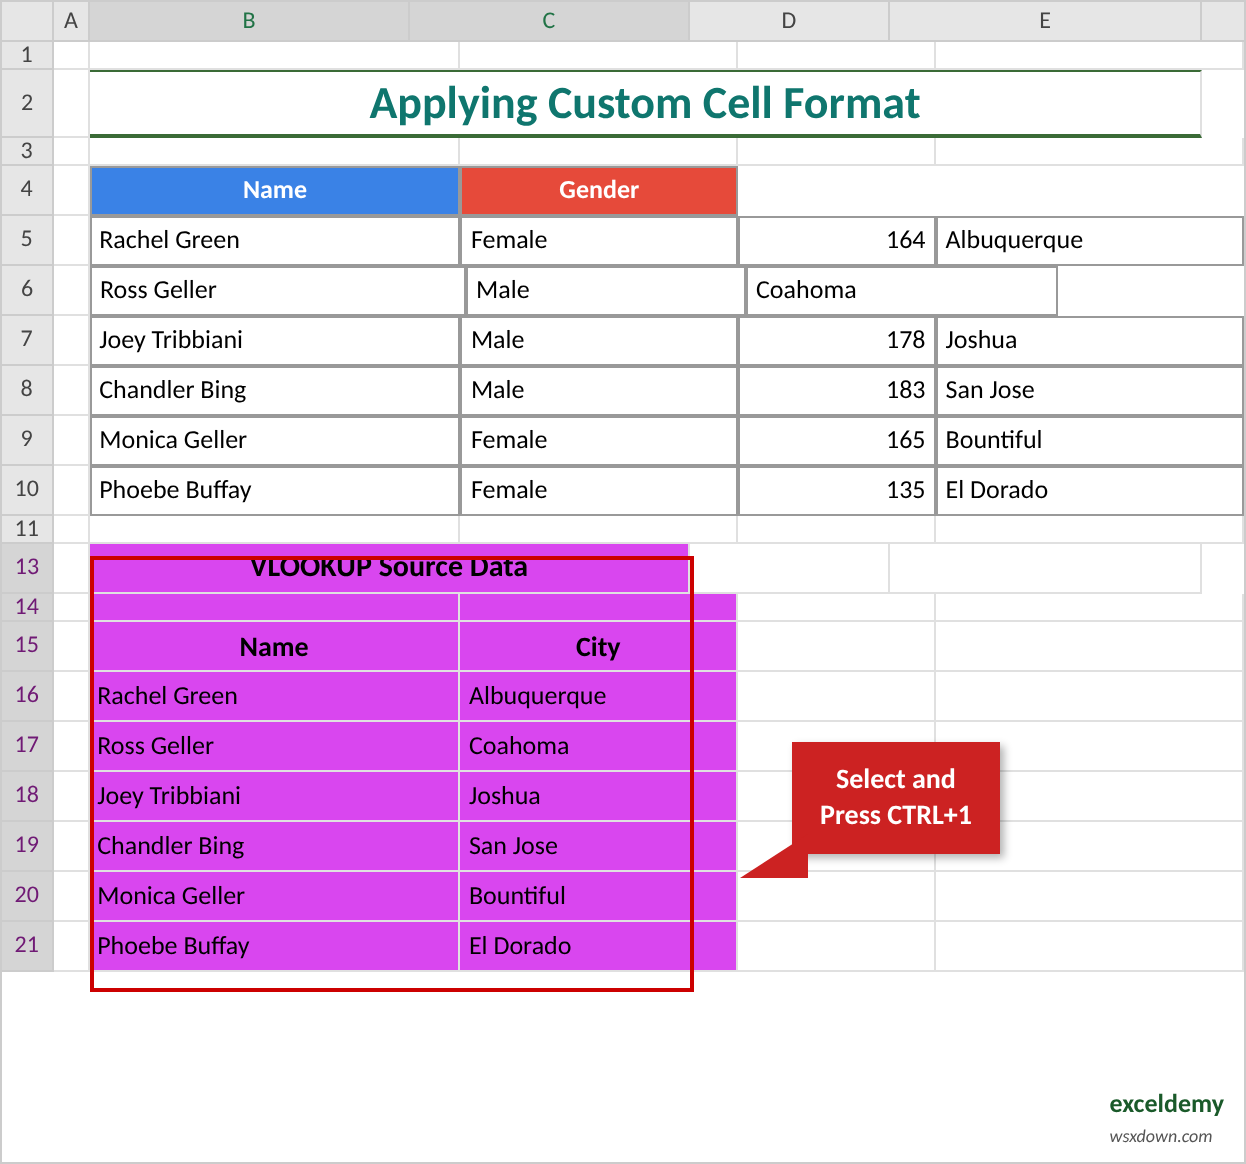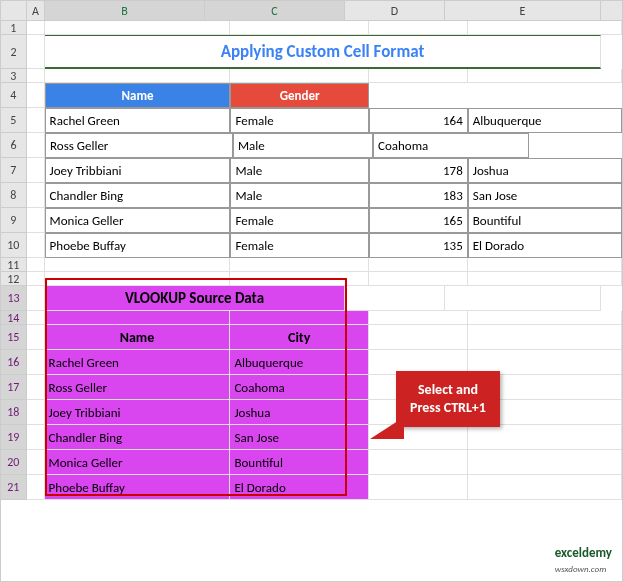--- a/index.html
+++ b/index.html
@@ -80,23 +80,23 @@
     }
     
     .cA { width: 18px; }
     .cB { width: 188px; }
     .cC { width: 140px; }
     .cD { width: 100px; }
     .cE { width: 156px; }
     
     .title-cell {
       text-align: center;
-      font-size: 17px;
+      font-size: 23px;
       font-weight: bold;
-      color: #3b82f6;
+      color: #0f766e;
       justify-content: center;
       border-bottom: 2.5px solid #3a6b36 !important;
     }
     .top-border { border-top: 1px solid #3a6b36 !important; }
     
     .th {
       color: #fff;
       font-weight: bold;
       justify-content: center;
       border: 1px solid #999;
@@ -261,28 +261,20 @@
 
     <div class="row h-small">
       <div class="row-h h-small">11</div>
       <div class="cell cA"></div>
       <div class="cell cB"></div>
       <div class="cell cC"></div>
       <div class="cell cD"></div>
       <div class="cell cE"></div>
     </div>
 
-    <div class="row h-small">
-      <div class="row-h h-small">12</div>
-      <div class="cell cA"></div>
-      <div class="cell cB"></div>
-      <div class="cell cC"></div>
-      <div class="cell cD"></div>
-      <div class="cell cE"></div>
-    </div>
 
     <div class="row h-norm">
       <div class="row-h h-norm active">13</div>
       <div class="cell cA"></div>
       <div class="cell vlookup-sel vlookup-title" style="width:300px">VLOOKUP Source Data</div>
       <div class="cell cD"></div>
       <div class="cell cE"></div>
     </div>
 
     <div class="row h-small">

